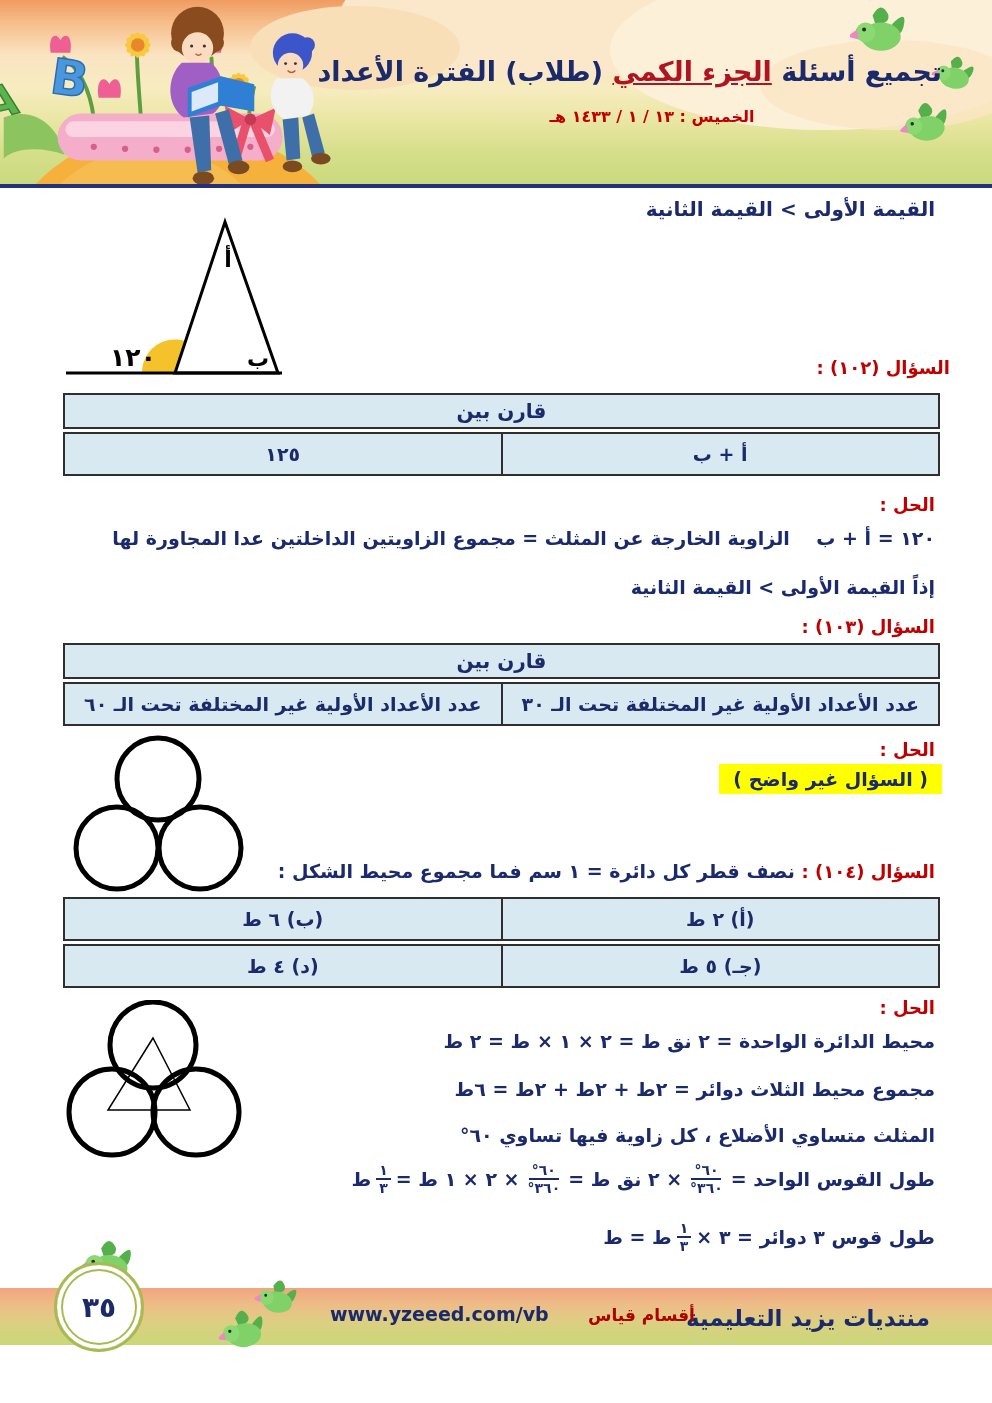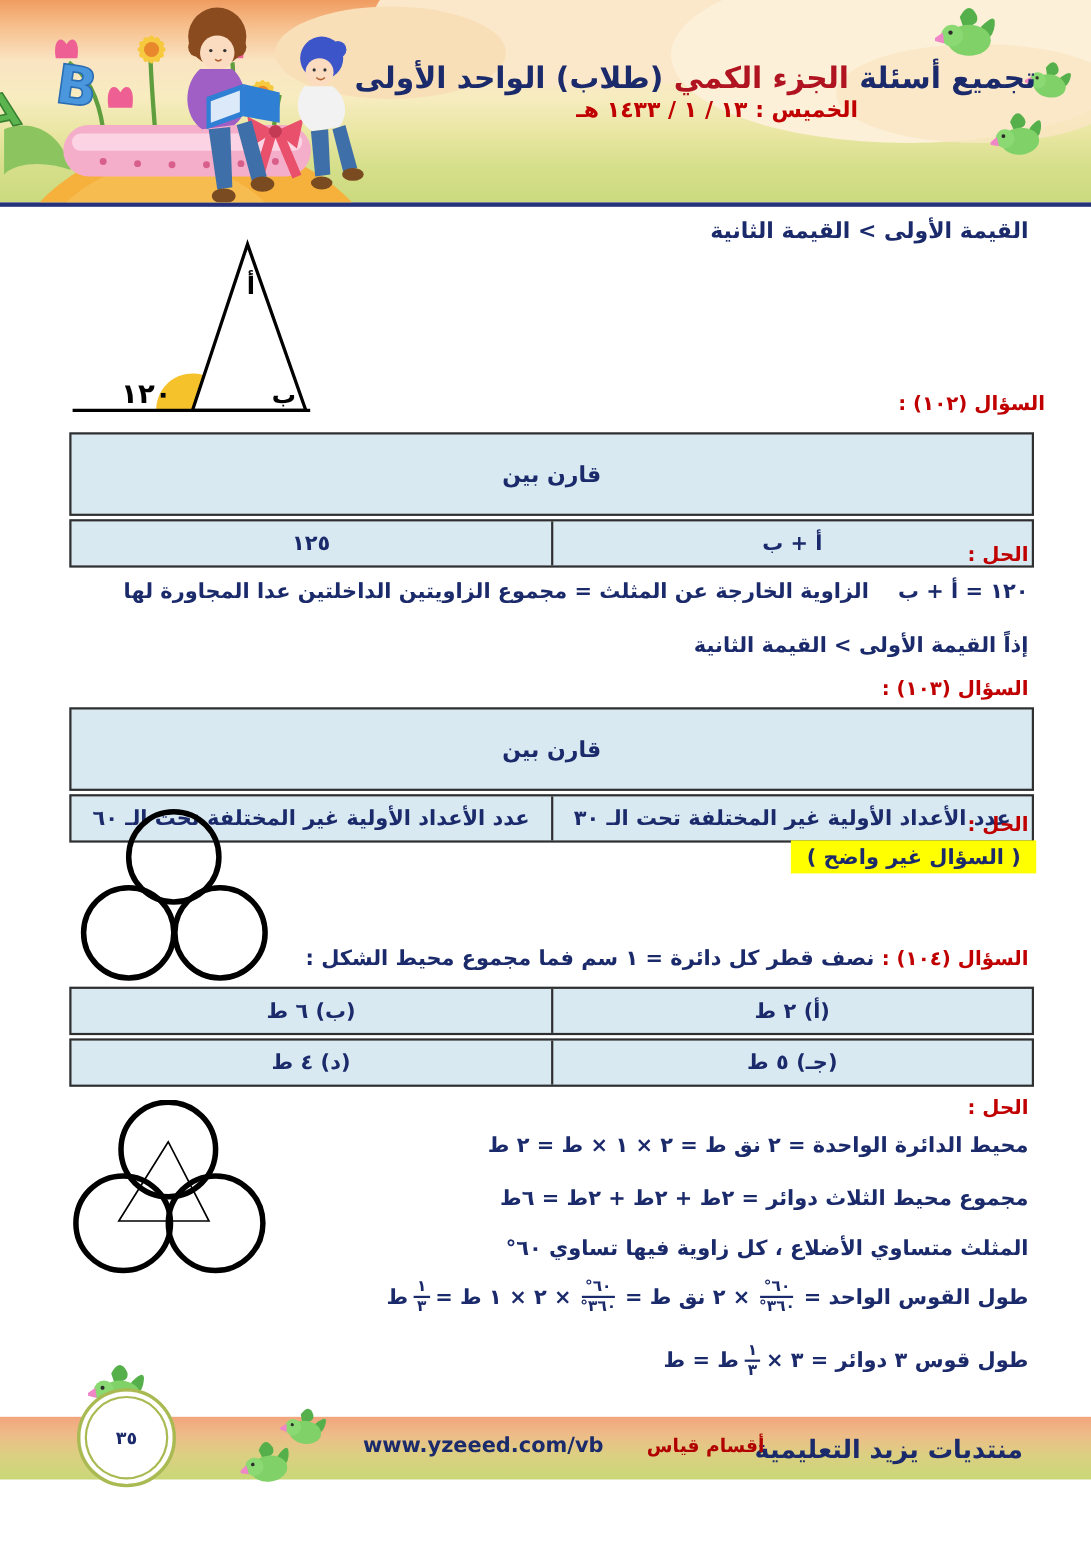--- a/index.html
+++ b/index.html
@@ -10,52 +10,52 @@
     background:linear-gradient(180deg,#f09c60 0%,#f6bd8a 12%,#fae4c2 30%,#f7ecc0 48%,#e9e6a2 66%,#d6df8b 82%,#cbda7e 100%);
     overflow:hidden;}
   .cloud{position:absolute;border-radius:50%;}
   .c1{left:340px;top:-50px;width:400px;height:130px;background:#fbe7c9;}
   .c2{left:610px;top:-30px;width:430px;height:160px;background:#fdf0d8;}
   .c3{left:250px;top:6px;width:210px;height:84px;background:#f9dfb8;}
   .c4{left:760px;top:40px;width:260px;height:90px;background:#fae6c4;opacity:.8;}
   .illus{position:absolute;left:0;top:0;width:350px;height:184px;}
   .titles{position:absolute;right:50px;top:56px;width:580px;text-align:center;direction:rtl;}
   .title-line{font-size:27px;font-weight:bold;color:#1b2a6b;white-space:nowrap;}
-  .title-line .red{color:#b01420;}
-  .date-line{font-size:20px;font-weight:bold;color:#c00000;}
+  .title-line .red{color:#b01420;text-decoration:underline;}
+  .date-line{margin-top:20px;font-size:16px;font-weight:bold;color:#c00000;}
   .bird{position:absolute;}
   
   .t{position:absolute;font-weight:bold;color:#1b2a6b;font-size:19px;direction:rtl;white-space:nowrap;}
   .red-label{color:#c00000;font-size:18px;}
   .big{font-size:20px;}
   .hl{background:#ffff00;padding:4px 14px;}
   
   .qtable{position:absolute;left:63px;width:877px;direction:rtl;}
   .qtable .hd{border:2px solid #2f2f2f;background:#d9e9f2;text-align:center;font-weight:bold;
-    color:#1b2a6b;font-size:20px;padding:24px 0;}
+    color:#1b2a6b;font-size:20px;padding:4px 0;}
   .qtable .row{border:2px solid #2f2f2f;background:#d9e9f2;display:flex;direction:rtl;margin-top:3px;}
   .qtable .cell{flex:1;text-align:center;padding:9px 4px;font-weight:bold;color:#1b2a6b;font-size:19px;}
   .qtable .cell:first-child{border-left:2px solid #2f2f2f;}
   
   .mathline{position:absolute;display:flex;direction:rtl;align-items:center;gap:5px;
     font-weight:bold;color:#1b2a6b;font-size:19px;}
   .frac{display:inline-flex;flex-direction:column;align-items:center;font-size:14px;line-height:1.15;}
   .frac .n{border-bottom:2px solid #1b2a6b;padding:0 3px;}
   .frac .d{padding:0 3px;}
   
   .diagram{position:absolute;}
   
   .footerbar{position:absolute;top:1288px;left:0;width:992px;height:57px;
     background:linear-gradient(180deg,#f2a57e 0%,#edbd88 30%,#dccf82 60%,#c9d878 100%);}
   .f-site{position:absolute;right:62px;top:17px;font-size:23px;font-weight:bold;color:#1b2a6b;}
   .f-section{position:absolute;left:588px;top:17px;font-size:17px;font-weight:bold;color:#b00000;}
   .f-url{position:absolute;left:330px;top:15px;font-size:19px;font-weight:bold;color:#1b2a6b;direction:ltr;}
-  .page-circle{position:absolute;left:70px;top:1262px;width:84px;height:84px;border-radius:50%;
+  .page-circle{position:absolute;left:54px;top:1262px;width:84px;height:84px;border-radius:50%;
     background:#fff;border:3px solid #a9ba52;box-shadow:inset 0 0 0 4px #fff,inset 0 0 0 6px #a9ba52;
-    display:flex;align-items:center;justify-content:center;color:#1b2a6b;font-weight:bold;font-size:16px;z-index:5;}
+    display:flex;align-items:center;justify-content:center;color:#1b2a6b;font-weight:bold;font-size:28px;z-index:5;}
   .hidden-defs{position:absolute;width:0;height:0;overflow:hidden;}
 </style>
 </head>
 <body>
 
 <svg class="hidden-defs" aria-hidden="true">
   <defs>
     <g id="bird">
       <path d="M30,14 Q41,3 38,16 Q36,24 28,22 Z" fill="#55b04b"></path>
       <path d="M16,8 Q22,-3 27,7 Q29,14 18,14 Z" fill="#55b04b"></path>
@@ -193,21 +193,21 @@
         <use href="#bird"></use>
       </svg>
     <svg class="bird" style="left:932px;top:54px;width:46px;height:40px;transform:rotate(10deg)" viewBox="0 0 44 38">
         <use href="#bird"></use>
       </svg>
     <svg class="bird" style="left:900px;top:100px;width:54px;height:47px;transform:rotate(-6deg)" viewBox="0 0 44 38">
         <use href="#bird"></use>
       </svg>
 
     <div class="titles">
-      <div class="title-line"><span>تجميع أسئلة </span><span class="red">الجزء الكمي</span><span> (طلاب) الواحد الأولى</span></div>
+      <div class="title-line"><span>تجميع أسئلة </span><span class="red">الجزء الكمي</span><span> (طلاب) الفترة الأعداد</span></div>
       <div class="date-line">الخميس : ١٣ / ١ / ١٤٣٣ هـ</div>
     </div>
   </div>
 
   <div class="t big" style="top:197px;right:57px">القيمة الأولى &gt; القيمة الثانية</div>
 
   <svg class="diagram" style="left:58px;top:215px;width:270px;height:170px" viewBox="0 0 270 170">
     <path d="M117,158 L84,158 A33,33 0 0 1 127,126 Z" fill="#f6c22b"></path>
     <line x1="8" y1="158" x2="224" y2="158" stroke="#000" stroke-width="3"></line>
     <polygon points="167,7 117,158 220,158" fill="none" stroke="#000" stroke-width="3"></polygon>

